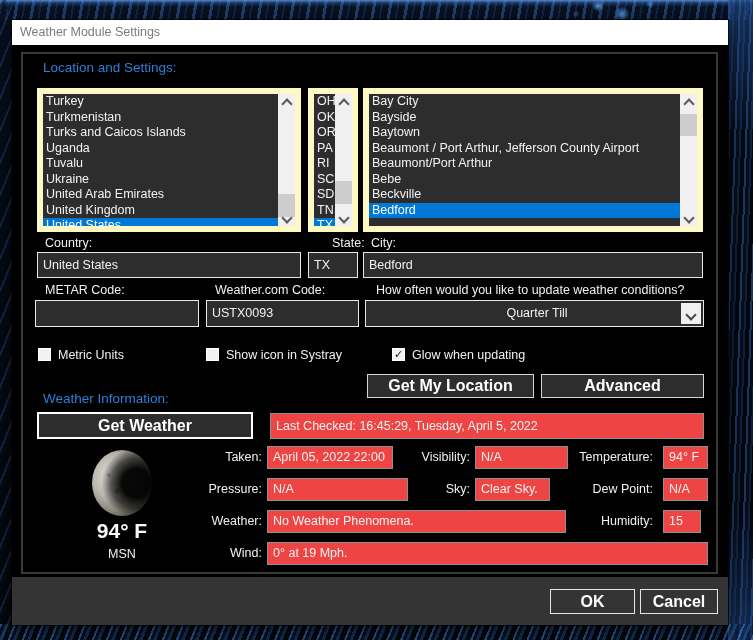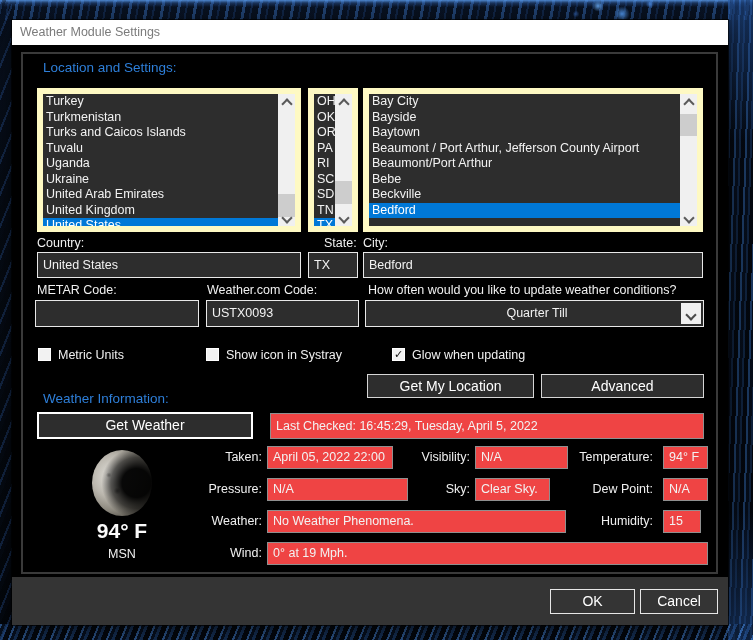--- a/index.html
+++ b/index.html
@@ -46,21 +46,21 @@
     display:block;padding-left:8px;line-height:25px;font-size:12.5px;color:var(--titlebar-text,#7b7b7b);
   }
   .panel{
     position:absolute;left:9px;top:32px;width:697px;height:522px;
     border:2px solid #3a3a3a;background:#000;box-sizing:border-box;
   }
   .heading{
     position:absolute;font-size:13.5px;color:var(--accent,#2e7fd9);white-space:nowrap;
   }
   .lbl{
-    position:absolute;font-size:12.5px;color:#f0f0f0;white-space:nowrap;
+    position:absolute;font-size:12.5px;color:#f0f0f0;white-space:nowrap;margin-left:8px;
   }
   
   .listbox{
     position:absolute;background:#2d2d2d;border:6px solid #fef9c3;box-sizing:border-box;
   }
   .list-items{position:absolute;left:0;top:0;bottom:0;right:17px;overflow:hidden;}
   .list-item{
     height:15.5px;line-height:15.5px;font-size:12.5px;color:#f2f2f2;
     padding-left:3px;white-space:nowrap;overflow:hidden;
   }
@@ -88,21 +88,21 @@
   
   .checkline{position:absolute;display:flex;align-items:center;gap:7px;height:15px;}
   .checkbox{
     width:13px;height:13px;background:#f2f2f2;border:1px solid #ffffff;box-sizing:border-box;
     font-size:11px;line-height:11px;text-align:center;color:#111;font-weight:bold;
   }
   .checkline .cblabel{font-size:12.5px;color:#f0f0f0;white-space:nowrap;}
   
   .btn{
     position:absolute;background:#2d2d2d;border:1px solid #d6d6d6;box-sizing:border-box;
-    color:#fff;font-size:14px;text-align:center;cursor:default;
+    color:#fff;font-size:16px;text-align:center;cursor:default;font-weight:bold;
   }
   .btn.focus{border:2px solid #ffffff;}
   
   .wlabel{
     position:absolute;width:110px;text-align:right;font-size:12.5px;color:#f0f0f0;
     line-height:23px;white-space:nowrap;
   }
   .wfield{
     position:absolute;height:23px;line-height:21px;background:#ef4444;border:1px solid #8f8f8f;
     box-sizing:border-box;color:#f2f2f2;font-size:12.5px;padding-left:5px;white-space:nowrap;overflow:hidden;
@@ -140,22 +140,22 @@
 
     <div class="panel"></div>
 
     <div class="heading" style="left:31px;top:40px;">Location and Settings:</div>
 
     <div class="listbox" style="left:25px;top:68px;width:264px;height:144px;">
       <div class="list-items">
           <div class="list-item">Turkey</div>
           <div class="list-item">Turkmenistan</div>
           <div class="list-item">Turks and Caicos Islands</div>
+          <div class="list-item">Uganda</div>
           <div class="list-item">Tuvalu</div>
-          <div class="list-item">Uganda</div>
           <div class="list-item">Ukraine</div>
           <div class="list-item">United Arab Emirates</div>
           <div class="list-item">United Kingdom</div>
           <div class="list-item selected">United States</div>
         </div>
       <div class="scrollbar">
         <div class="sb-arrow top">
             <span class="chev up"></span>
           </div>
         <div class="sb-track">

